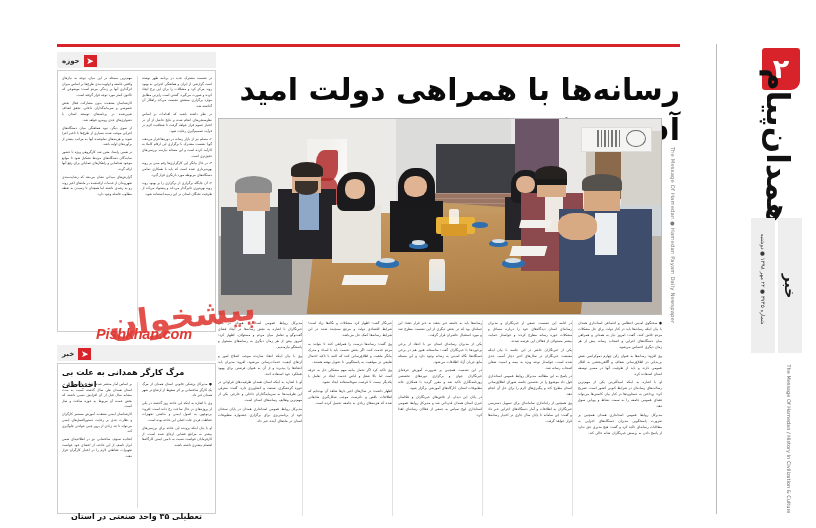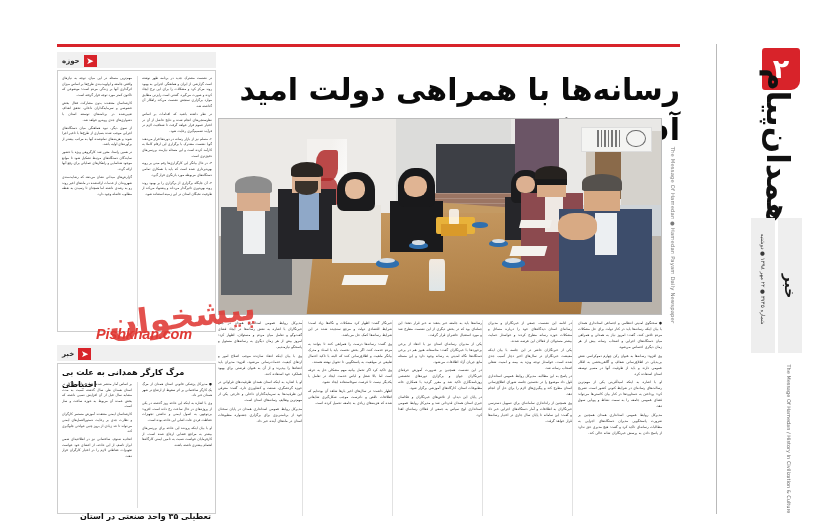--- a/index.html
+++ b/index.html
@@ -343,21 +343,21 @@
   .side-divider-v {
     position:absolute; left:137px; top:76px; width:1px; height:250px;
     background:#dcdcdc;
   }
   .side-divider-v2 {
     position:absolute; left:137px; top:382px; width:1px; height:126px;
     background:#dcdcdc;
   }
   .side-bottom-head {
     position:absolute; left:62px; top:512px; width:149px;
-    direction:rtl; text-align:right;
+    direction:rtl; text-align:center;
     font-size:8px; font-weight:bold; color:#111;
   }
 
   
   .watermark {
     position:absolute; left:96px; top:296px;
     width:128px; height:60px;
     pointer-events:none;
   }
   .wm-script {

